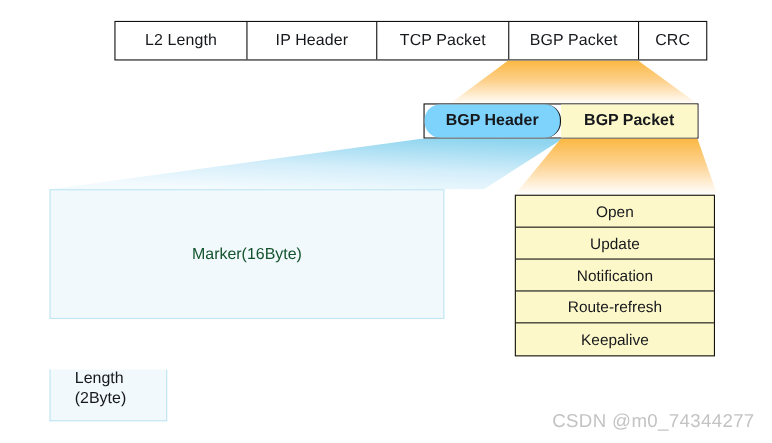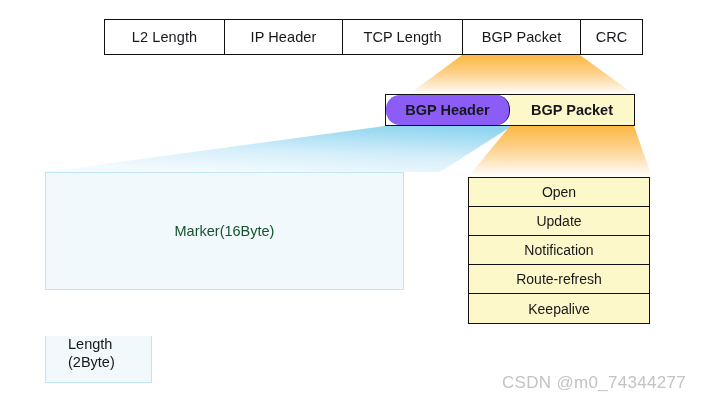--- a/index.html
+++ b/index.html
@@ -64,21 +64,21 @@
     align-items: center;
     justify-content: center;
     font-size: 14.5px;
     font-weight: bold;
     color: #16181c;
     box-sizing: border-box;
     white-space: nowrap;
   }
   .bgp-header-cell {
     width: 124px;
-    background: #8b5cf6;
+    background: #7dd3fc;
     border-right: 1.6px solid #111111;
     border-radius: 14px;
   }
   .bgp-packet-cell {
     width: 124px;
     background: #fdf8c9;
   }
 
   
   .connector { position: absolute; }
@@ -158,21 +158,21 @@
   }
 </style>
 </head>
 <body>
 
 <div id="stage">
 
   <div class="frame-row">
     <div class="frame-cell fc-l2">L2 Length</div>
     <div class="frame-cell fc-ip">IP Header</div>
-    <div class="frame-cell fc-tcp">TCP Length</div>
+    <div class="frame-cell fc-tcp">TCP Packet</div>
     <div class="frame-cell fc-bgp">BGP Packet</div>
     <div class="frame-cell fc-crc">CRC</div>
   </div>
 
   <svg class="connector" style="left:400px; top:55px;" width="250" height="40" viewBox="0 0 250 40">
     <defs>
       <linearGradient id="orangeGrad1" x1="0" y1="0" x2="0" y2="1">
         <stop offset="0%" stop-color="#fbb843"></stop>
         <stop offset="45%" stop-color="#fdd089"></stop>
         <stop offset="100%" stop-color="#ffffff"></stop>

